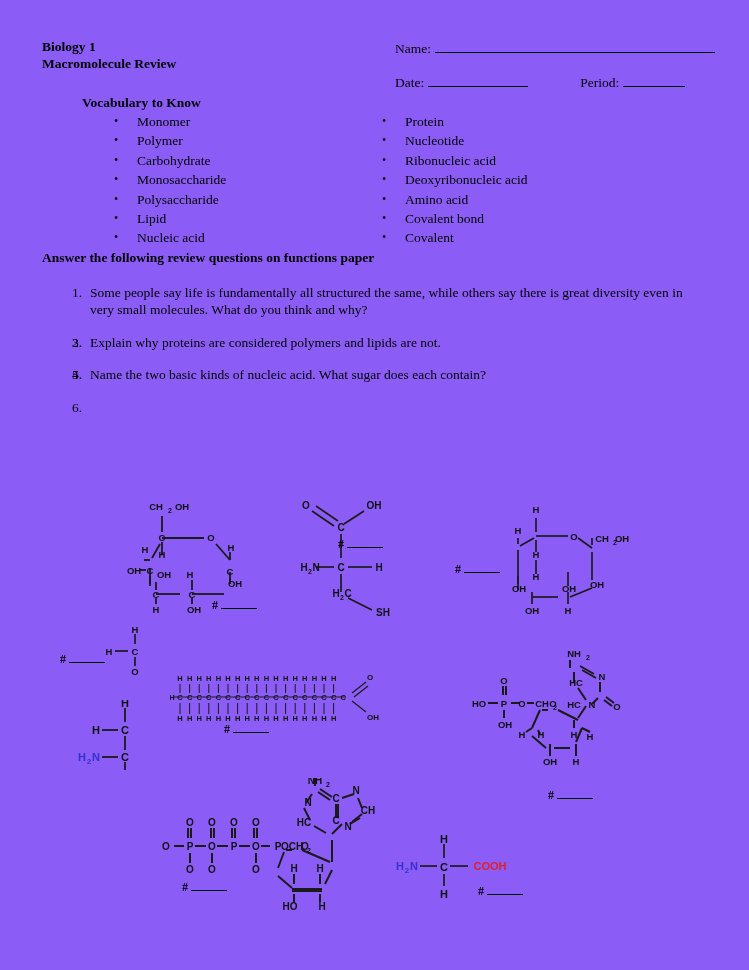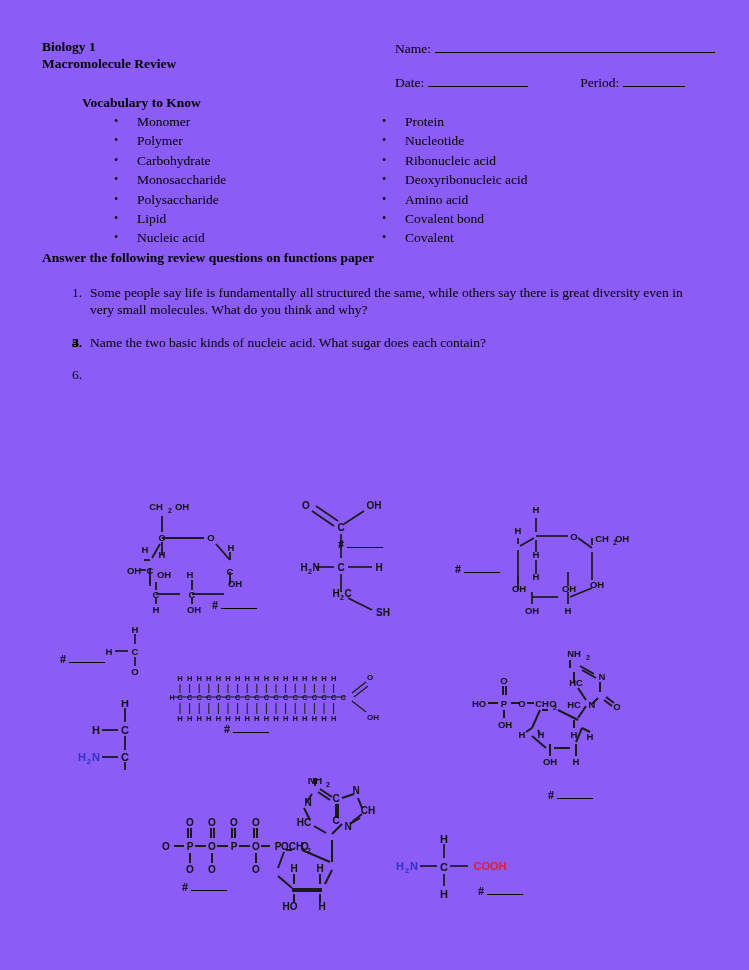--- a/index.html
+++ b/index.html
@@ -179,21 +179,21 @@
       <div class="vocab-item"><span class="bullet">•</span><span>Amino acid</span></div>
       <div class="vocab-item"><span class="bullet">•</span><span>Covalent bond</span></div>
       <div class="vocab-item"><span class="bullet">•</span><span>Covalent</span></div>
     </div>
   </div>
 
   <div class="answer-head">Answer the following review questions on functions paper</div>
   <div class="qlist">
     <div class="q"><span class="qnum">1.</span><span>Some people say life is fundamentally all structured the same, while others say there is great diversity even in very small molecules. What do you think and why?</span></div>
     <div class="q"><span class="qnum">2.</span></div>
-    <div class="q"><span class="qnum">3.</span></div>
+    <div class="q"><span class="qnum">3.</span><span>Explain why proteins are considered polymers and lipids are not.</span></div>
     <div class="q"><span class="qnum">4.</span></div>
     <div class="q"><span class="qnum">5.</span><span>Name the two basic kinds of nucleic acid.  What sugar does each contain?</span></div>
     <div class="q"><span class="qnum">6.</span></div>
   </div>
 
   <div class="figures">
 
     <div class="fig" style="left:112px; top:498px;">
       <svg width="160" height="120" viewBox="0 0 160 120" xmlns="http://www.w3.org/2000/svg">
         <g stroke="#1a1a1a" stroke-width="1.8" fill="none">

